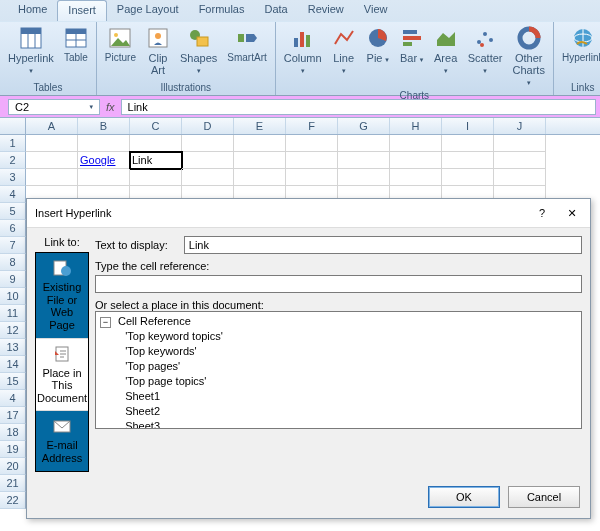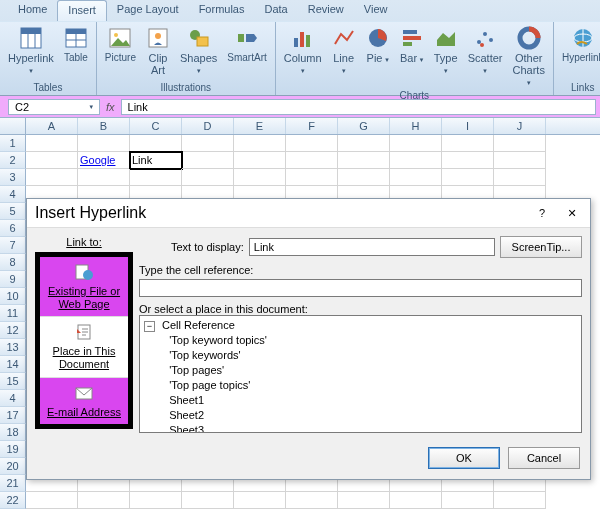--- a/index.html
+++ b/index.html
@@ -33,32 +33,32 @@
   .rows { }
   .row { display: flex; height: 17px; }
   .row-h { width: 26px; text-align: center; background: linear-gradient(#f5f9fd,#dbe8f4); border-right: 1px solid #9ab3cd; border-bottom: 1px solid #c5d7e8; color: #3b5875; line-height: 17px; }
   .cell { width: 52px; border-right: 1px solid #d4d4d4; border-bottom: 1px solid #d4d4d4; padding: 0 2px; line-height: 17px; overflow: hidden; }
   .cell.link { color: #0000ee; text-decoration: underline; }
   .cell.active { outline: 2px solid #000; outline-offset: -1px; }
   
   
   .dialog { position: absolute; left: 26px; top: 198px; width: 565px; background: #f0f0f0; border: 1px solid #8899aa; box-shadow: 2px 2px 6px rgba(0,0,0,0.25); }
   .dlg-title { display: flex; justify-content: space-between; align-items: center; padding: 5px 6px 5px 8px; background: #fff; border-bottom: 1px solid #ddd; }
-  .dlg-title span { font-size: 16px; }
+  .dlg-title span { font-size: 11px; }
   .dlg-title-btns { display: flex; gap: 6px; }
   .dlg-title-btns div { width: 24px; height: 18px; display: flex; align-items: center; justify-content: center; cursor: default; }
   .dlg-body { display: flex; padding: 8px; gap: 6px; }
-  .linkto-col { width: 98px; text-decoration: underline; }
+  .linkto-col { width: 54px; }
   .linkto-label { text-align: center; margin-bottom: 4px; }
-  .linkto-list { border: 5px solid #000000; background: #d946ef; }
+  .linkto-list { border: 1px solid #000000; background: #0369a1; }
   .linkto-item { display: flex; flex-direction: column; align-items: center; padding: 6px 2px; gap: 4px; text-align: center; border-bottom: 1px solid #ddd; cursor: default; font-size: 10px; line-height: 1.15; }
   .linkto-item.active { background: #fff; }
   .linkto-icon { width: 20px; height: 18px; }
   .main-col { flex: 1; display: flex; flex-direction: column; gap: 6px; }
-  .fld-row { display: flex; align-items: center; gap: 5px; margin-left: 32px; }
+  .fld-row { display: flex; align-items: center; gap: 16px; }
   .fld-row label { white-space: nowrap; }
   .fld-row input { flex: 1; border: 1px solid #7a7a7a; padding: 2px 4px; background: #fff; }
   .screentip { width: 82px; height: 22px; border: 1px solid #999; background: linear-gradient(#fefefe,#e4e4e4); font-size: 11px; cursor: default; }
   .tree { border: 1px solid #7a7a7a; background: #fff; height: 118px; overflow: auto; padding: 2px; font-size: 11px; }
   .tree ul { list-style: none; padding-left: 16px; }
   .tree > ul { padding-left: 2px; }
   .tree li { line-height: 15px; white-space: nowrap; }
   .tree .tgl { display: inline-block; width: 11px; height: 11px; border: 1px solid #888; text-align: center; line-height: 9px; font-size: 9px; margin-right: 4px; vertical-align: middle; }
   .dlg-footer { display: flex; justify-content: flex-end; gap: 8px; padding: 6px 10px 10px; }
   .dlg-footer button { width: 72px; height: 22px; border: 1px solid #999; background: linear-gradient(#fefefe,#e4e4e4); cursor: default; }
@@ -189,21 +189,21 @@
               </svg>
             </div>
           <div class="rbtn-label"><span>Bar</span> <span class="dd">▾</span></div>
         </div>
         <div class="rbtn">
           <div class="rbtn-icon">
               <svg width="24" height="24">
                 <path d="M3 20 L3 14 L9 7 L15 12 L21 6 L21 20 Z" fill="#6b9e4a"></path>
               </svg>
             </div>
-          <div class="rbtn-label"><span>Type</span> <span class="dd">▾</span></div>
+          <div class="rbtn-label"><span>Area</span> <span class="dd">▾</span></div>
         </div>
         <div class="rbtn">
           <div class="rbtn-icon">
               <svg width="24" height="24">
                 <circle cx="6" cy="16" r="2" fill="#4a74a8"></circle>
                 <circle cx="12" cy="8" r="2" fill="#4a74a8"></circle>
                 <circle cx="18" cy="14" r="2" fill="#4a74a8"></circle>
                 <circle cx="9" cy="19" r="2" fill="#d2503a"></circle>
               </svg>
             </div>
@@ -587,21 +587,20 @@
               <path d="M2 4 L10 11 L18 4" fill="none" stroke="#888"></path>
             </svg>
           <span>E-mail Address</span>
         </div>
       </div>
     </div>
     <div class="main-col">
       <div class="fld-row">
         <label>Text to display:</label>
         <input type="text" value="Link" style="">
-        <button class="screentip">ScreenTip...</button>
       </div>
       <div>
         <label>Type the cell reference:</label>
         <input type="text" style="width: 100%; margin-top: 3px; border: 1px solid rgb(122, 122, 122); padding: 2px 4px;" value="">
       </div>
       <div>
         <label>Or select a place in this document:</label>
         <div class="tree">
           <ul>
               <li><span class="tgl">−</span> Cell Reference<ul>

